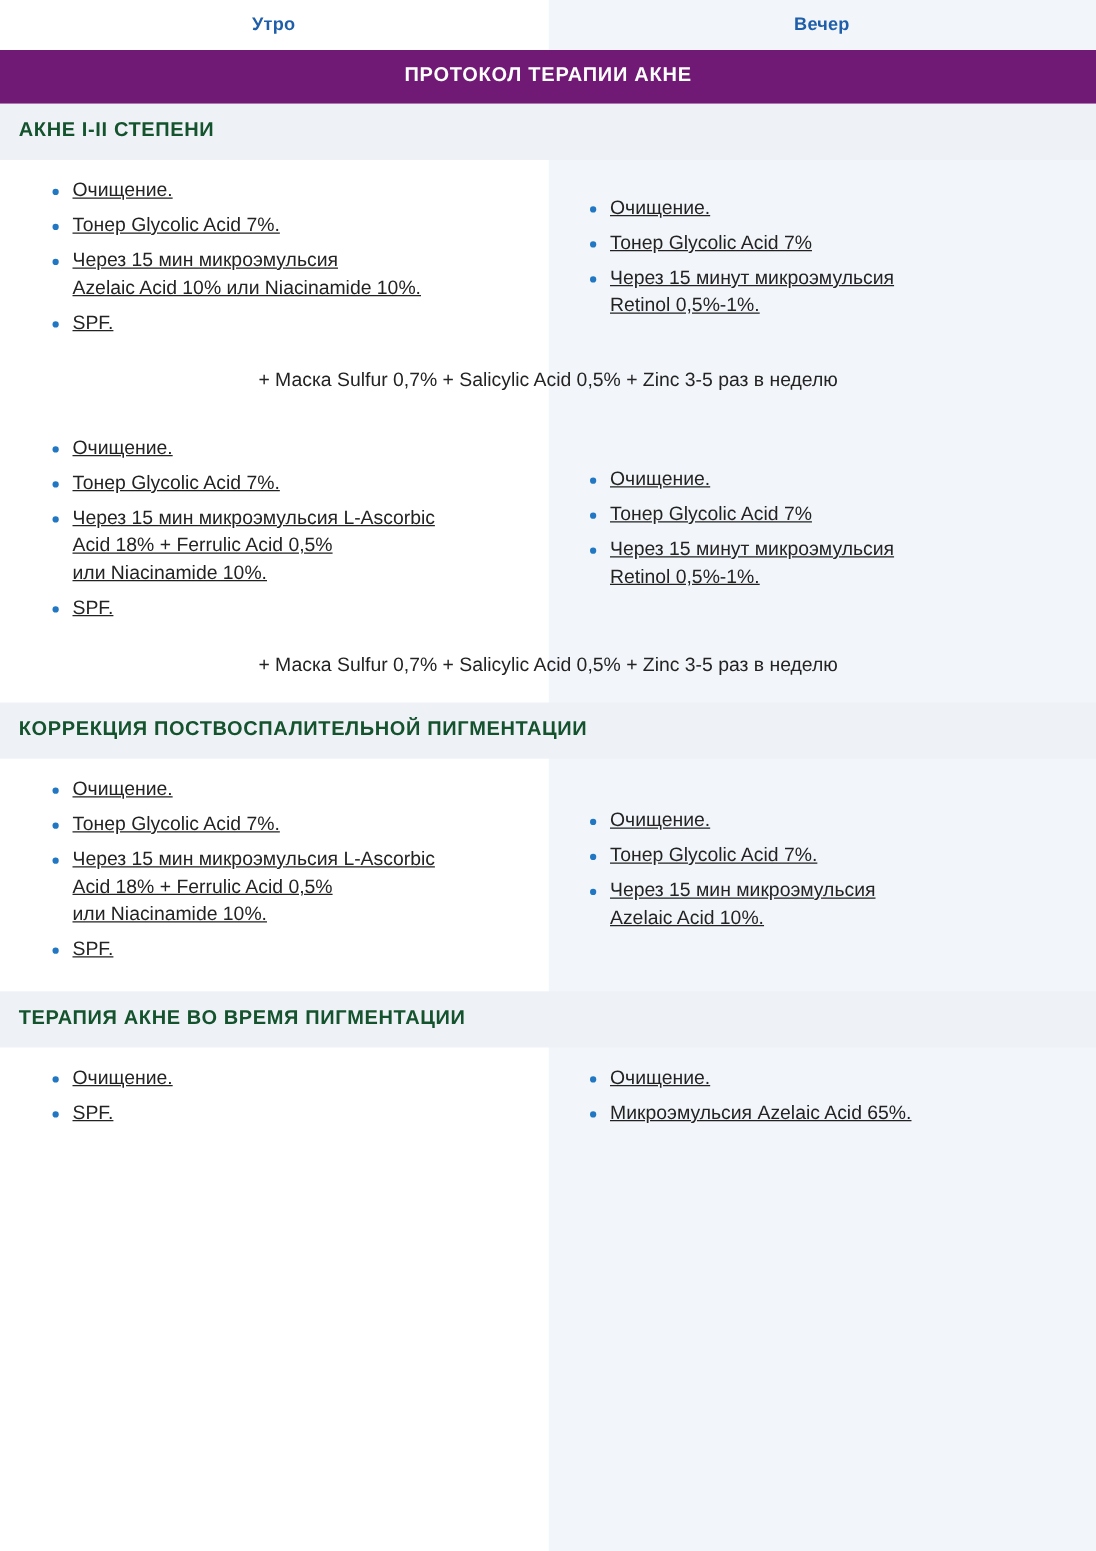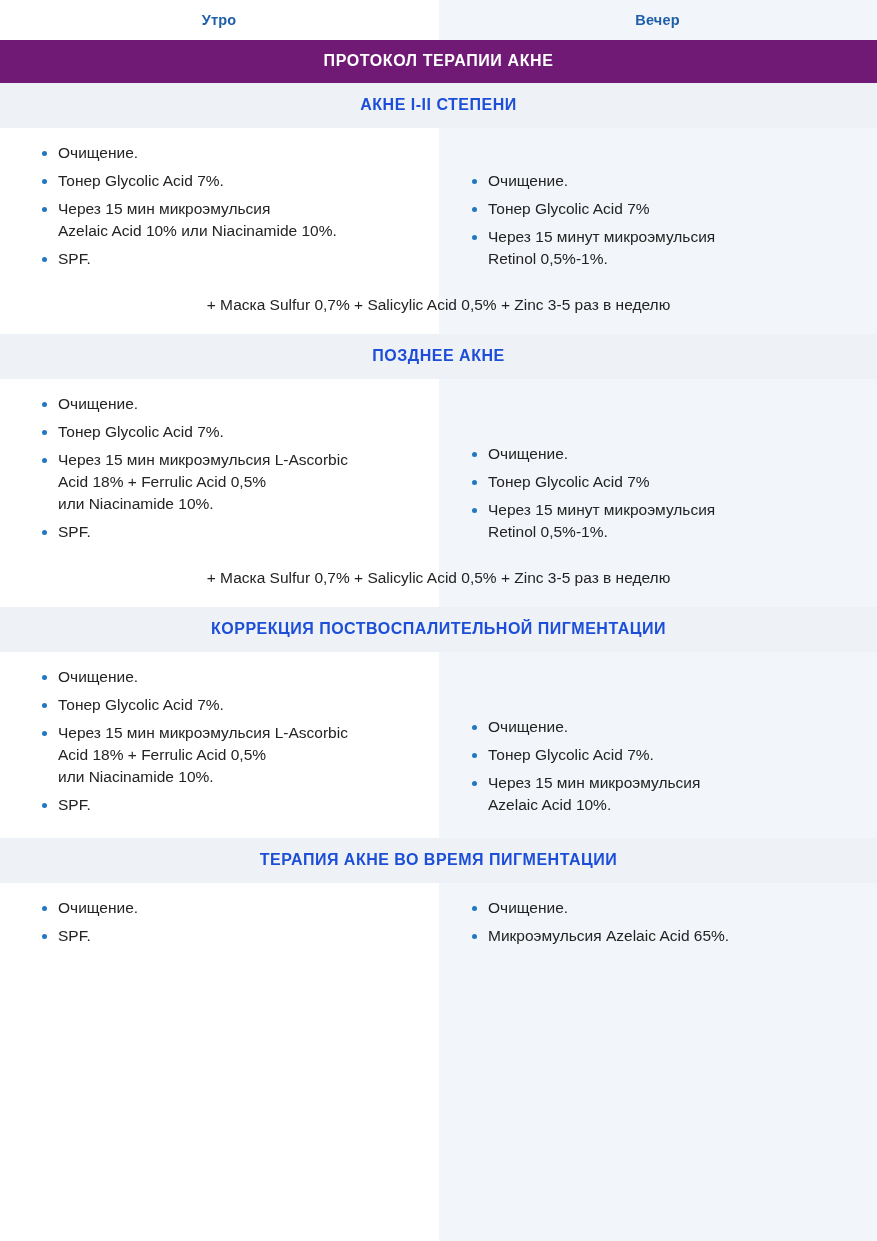--- a/index.html
+++ b/index.html
@@ -58,32 +58,32 @@
     text-align: center;
     font-size: 16px;
     font-weight: bold;
     letter-spacing: 0.6px;
     padding: 12px 0 13px;
   }
 
   
   .section-head {
     background: #eef2f7;
-    text-align: center;
-    color: #1d4ed8;
+    color: #14532d;
     font-weight: bold;
     font-size: 16px;
     letter-spacing: 0.5px;
-    padding: 13px 0 14px;
+    padding: 13px 15px 14px;
   }
 
   
   .row2 {
     display: flex;
-    align-items: flex-end;
+    align-items: center;
+    text-decoration: underline;
   }
   .cell {
     flex: 0 0 438px;
     width: 438px;
     box-sizing: border-box;
     padding: 14px 20px 10px 40px;
   }
   .cell.right {
     flex: 1 1 auto;
     width: auto;
@@ -171,21 +171,20 @@
           <li>
             <span>Через 15 минут микроэмульсия</span>
             <span class="cont">Retinol 0,5%-1%.</span>
           </li>
         </ul>
       </div>
     </div>
     <div class="note">+ Маска Sulfur 0,7% + Salicylic Acid 0,5% + Zinc 3-5 раз в неделю</div>
 
 
-    <div class="section-head">ПОЗДНЕЕ АКНЕ</div>
     <div class="row2">
       <div class="cell left">
         <ul class="steps">
           <li><span>Очищение.</span></li>
           <li><span>Тонер Glycolic Acid 7%.</span></li>
           <li>
             <span>Через 15 мин микроэмульсия L-Ascorbic</span>
             <span class="cont">Acid 18% + Ferrulic Acid 0,5%</span>
             <span class="cont">или Niacinamide 10%.</span>
           </li>

